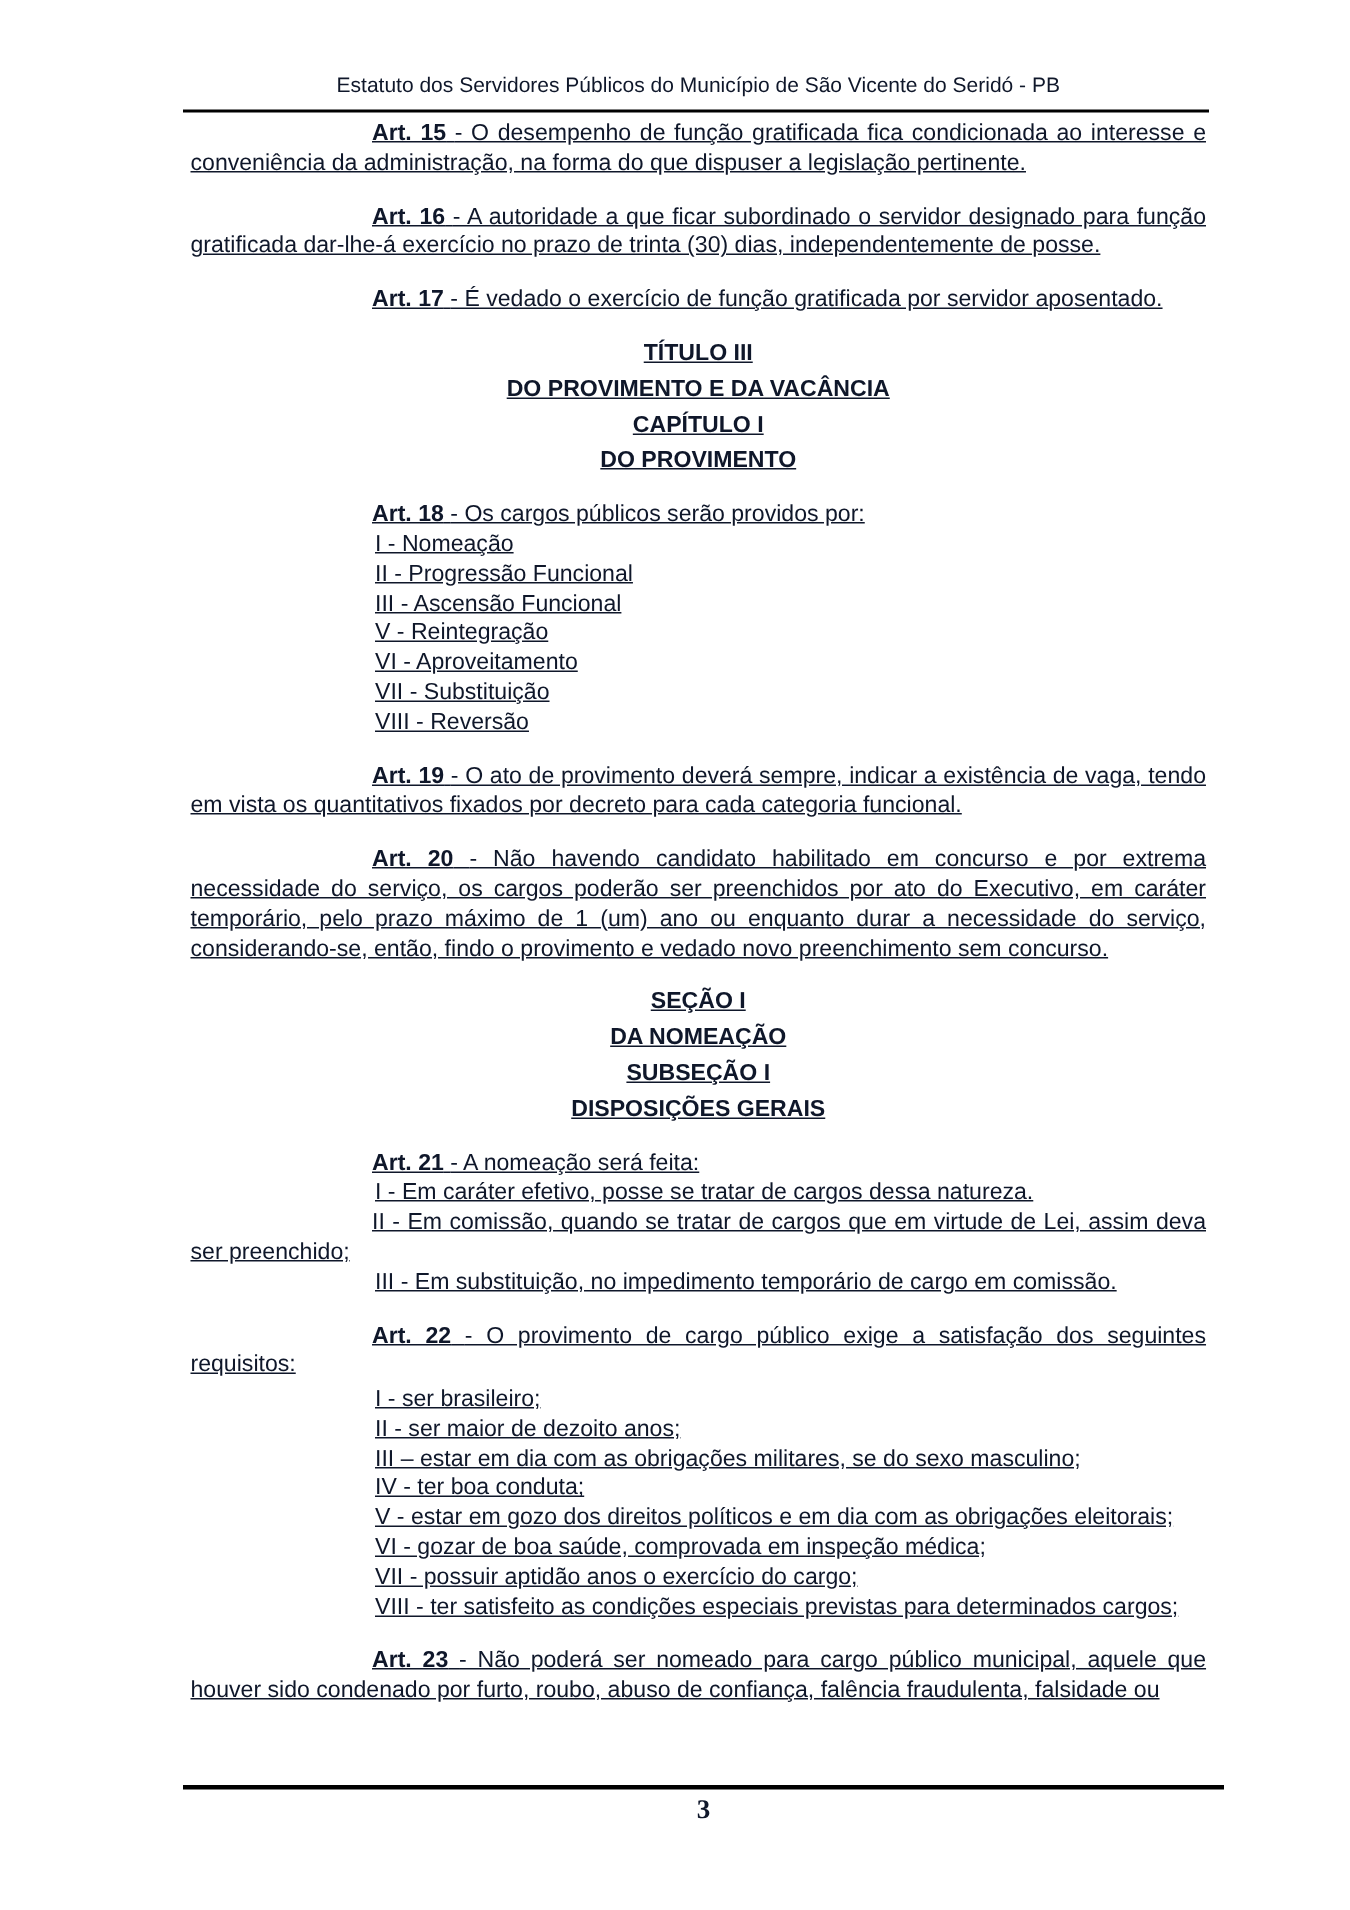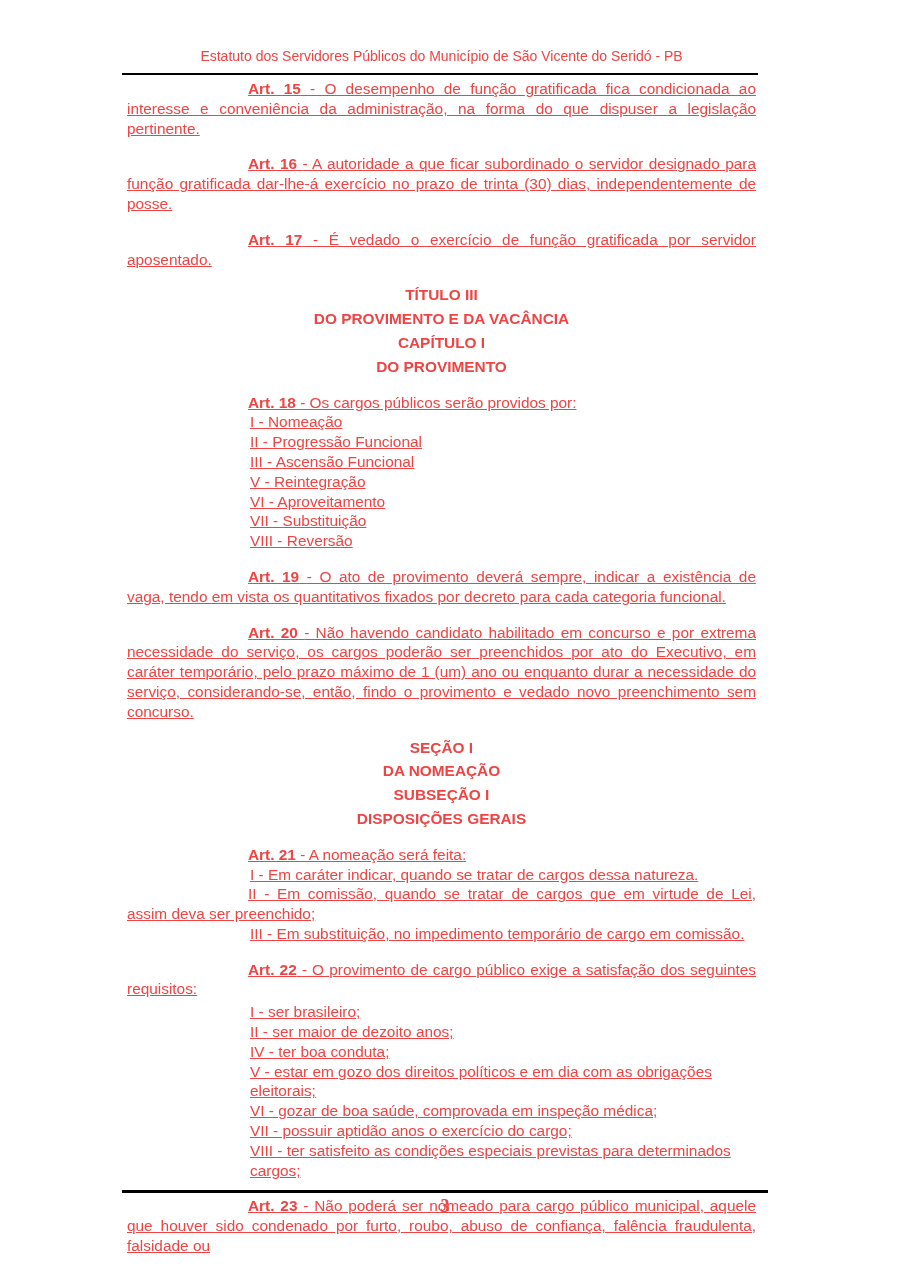--- a/index.html
+++ b/index.html
@@ -1,25 +1,26 @@
 <!DOCTYPE html>
 <html><head>
 <meta charset="utf-8">
 <style>
   html, body { margin: 0; padding: 0; background: #ffffff; }
   .page {
     position: relative;
     width: 820px;
     height: 1273px;
     background: #ffffff;
-    color: #ef4444;
+    color: #0f172a;
     font-family: "Liberation Sans", sans-serif;
     font-size: 15.4px;
     line-height: 19.8px;
     overflow: hidden;
+    padding-left: 48px;
   }
   .doc-title {
     position: absolute;
     top: 47px;
     left: 127px;
     right: 64px;
     text-align: center;
     font-size: 14px;
     line-height: 18px;
   }
@@ -34,21 +35,21 @@
   .content {
     position: absolute;
     top: 79px;
     left: 127px;
     right: 64px;
   }
   .block { margin: 0 0 16px 0; }
   .para { margin: 0; text-align: justify; text-indent: 121px; text-decoration: underline; }
   .para-intro { margin: 0; text-indent: 121px; text-decoration: underline; }
   .heading-block { margin: 0 0 16px 0; text-align: center; font-weight: bold; }
-  .heading-line { margin: 4px; }
+  .heading-line { margin: 4px; text-decoration: underline; }
   .list-line { margin: 0 0 0 123px; text-decoration: underline; }
   .list-gap { margin-top: 3px; }
   .art-label { font-weight: bold; }
   .footer-rule {
     position: absolute;
     top: 1190px;
     left: 122px;
     right: 52px;
     height: 0;
     border-top: 3.5px solid #000000;
@@ -114,29 +115,30 @@
 
     <div class="heading-block">
       <p class="heading-line">SEÇÃO I</p>
       <p class="heading-line">DA NOMEAÇÃO</p>
       <p class="heading-line">SUBSEÇÃO I</p>
       <p class="heading-line">DISPOSIÇÕES GERAIS</p>
     </div>
 
     <div class="block">
       <p class="para-intro"><span class="art-label">Art. 21</span> <span>- A nomeação será feita:</span></p>
-      <p class="list-line">I - Em caráter indicar, quando se tratar de cargos dessa natureza.</p>
+      <p class="list-line">I - Em caráter efetivo, posse se tratar de cargos dessa natureza.</p>
       <p class="para">II - Em comissão, quando se tratar de cargos que em virtude de Lei, assim deva ser preenchido;</p>
       <p class="list-line">III - Em substituição, no impedimento temporário de cargo em comissão.</p>
     </div>
 
     <div class="block">
       <p class="para"><span class="art-label">Art. 22</span> <span>- O provimento de cargo público exige a satisfação dos seguintes requisitos:</span></p>
       <p class="list-line list-gap">I - ser brasileiro;</p>
       <p class="list-line">II - ser maior de dezoito anos;</p>
+      <p class="list-line">III – estar em dia com as obrigações militares, se do sexo masculino;</p>
       <p class="list-line">IV - ter boa conduta;</p>
       <p class="list-line">V - estar em gozo dos direitos políticos e em dia com as obrigações eleitorais;</p>
       <p class="list-line">VI - gozar de boa saúde, comprovada em inspeção médica;</p>
       <p class="list-line">VII - possuir aptidão anos o exercício do cargo;</p>
       <p class="list-line">VIII - ter satisfeito as condições especiais previstas para determinados cargos;</p>
     </div>
 
     <div class="block">
       <p class="para"><span class="art-label">Art. 23</span> <span>- Não poderá ser nomeado para cargo público municipal, aquele que houver sido condenado por furto, roubo, abuso de confiança, falência fraudulenta, falsidade ou</span></p>
     </div>

